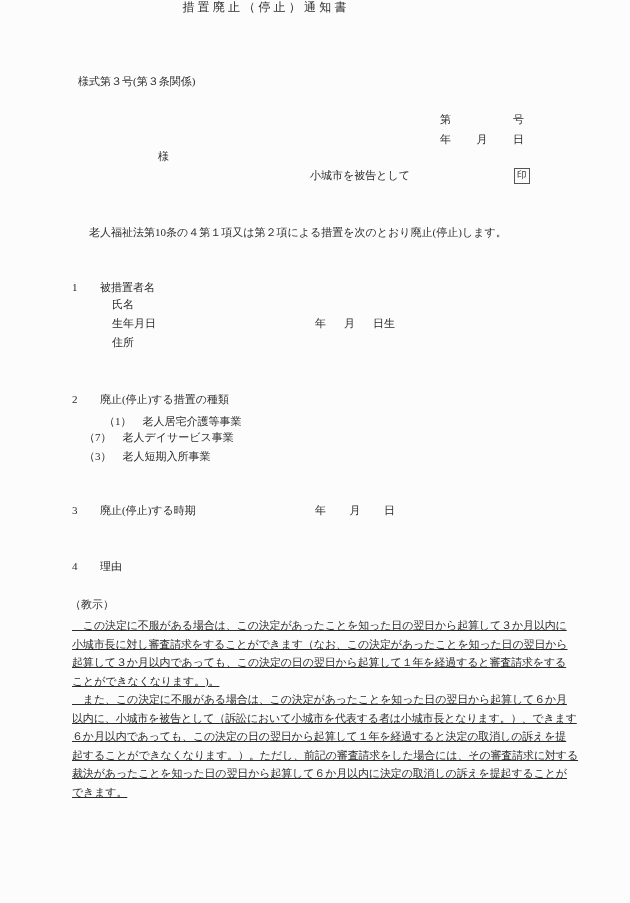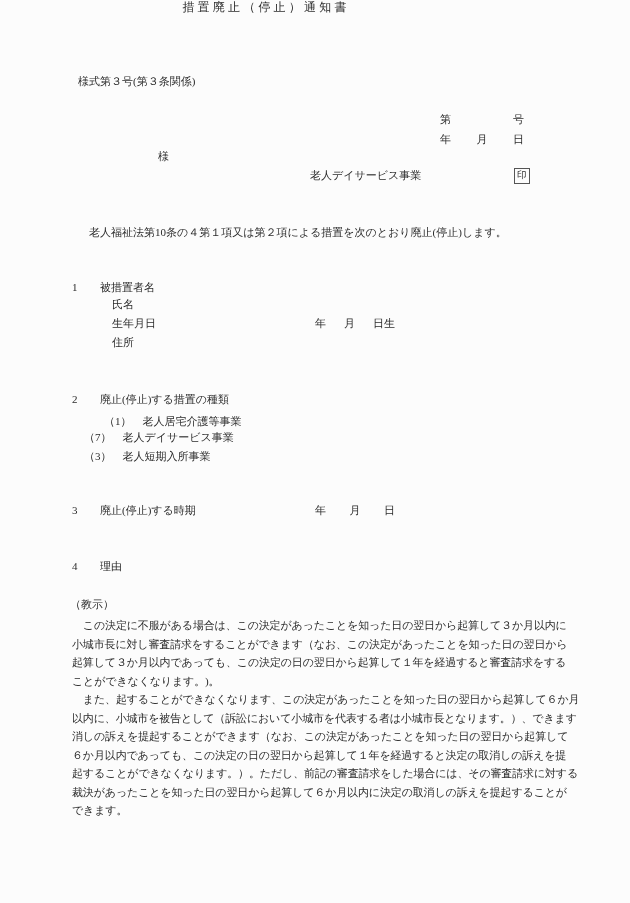--- a/index.html
+++ b/index.html
@@ -49,20 +49,21 @@
   .mini-row {
     display: flex;
     justify-content: space-between;
     left: 315px; width: 80px;
   }
   .item { left: 84px; }
   .kyoji-head { left: 70px; top: 598px; }
   .kyoji {
     left: 72px; top: 619px; width: 498px;
     letter-spacing: -0.15px;
+    text-decoration: underline;
   }
   .kyoji .kline {
     height: 18.5px;
     white-space: nowrap;
   }
 </style>
 </head>
 <body>
 
 <div class="page">
@@ -77,21 +78,21 @@
   </div>
 
   <div class="abs right-row date-row">
     <span>年</span>
     <span>月</span>
     <span>日</span>
   </div>
 
   <div class="abs addressee">様</div>
 
-  <div class="abs issuer">老人デイサービス事業</div>
+  <div class="abs issuer">小城市を被告として</div>
 
   <div class="abs seal-box">印</div>
 
   <div class="abs intro">老人福祉法第10条の４第１項又は第２項による措置を次のとおり廃止(停止)します。</div>
 
   <div class="abs section-head" style="left:72px; top:281px;">
     <span class="num">1</span>
     <span>被措置者名</span>
   </div>
   <div class="abs field-label" style="top:298px;text-align:center;">氏名</div>
@@ -125,22 +126,21 @@
     <span class="num">4</span>
     <span>理由</span>
   </div>
 
   <div class="abs kyoji-head">（教示）</div>
   <div class="abs kyoji">
     <div class="kline">　この決定に不服がある場合は、この決定があったことを知った日の翌日から起算して３か月以内に</div>
     <div class="kline">小城市長に対し審査請求をすることができます（なお、この決定があったことを知った日の翌日から</div>
     <div class="kline">起算して３か月以内であっても、この決定の日の翌日から起算して１年を経過すると審査請求をする</div>
     <div class="kline">ことができなくなります。)。</div>
-    <div class="kline">　また、起することができなくなります、この決定があったことを知った日の翌日から起算して６か月</div>
+    <div class="kline">　また、この決定に不服がある場合は、この決定があったことを知った日の翌日から起算して６か月</div>
     <div class="kline">以内に、小城市を被告として（訴訟において小城市を代表する者は小城市長となります。）、できます</div>
-    <div class="kline">消しの訴えを提起することができます（なお、この決定があったことを知った日の翌日から起算して</div>
     <div class="kline">６か月以内であっても、この決定の日の翌日から起算して１年を経過すると決定の取消しの訴えを提</div>
     <div class="kline">起することができなくなります。）。ただし、前記の審査請求をした場合には、その審査請求に対する</div>
     <div class="kline">裁決があったことを知った日の翌日から起算して６か月以内に決定の取消しの訴えを提起することが</div>
     <div class="kline">できます。</div>
   </div>
 
 </div>
 
 </body></html>

